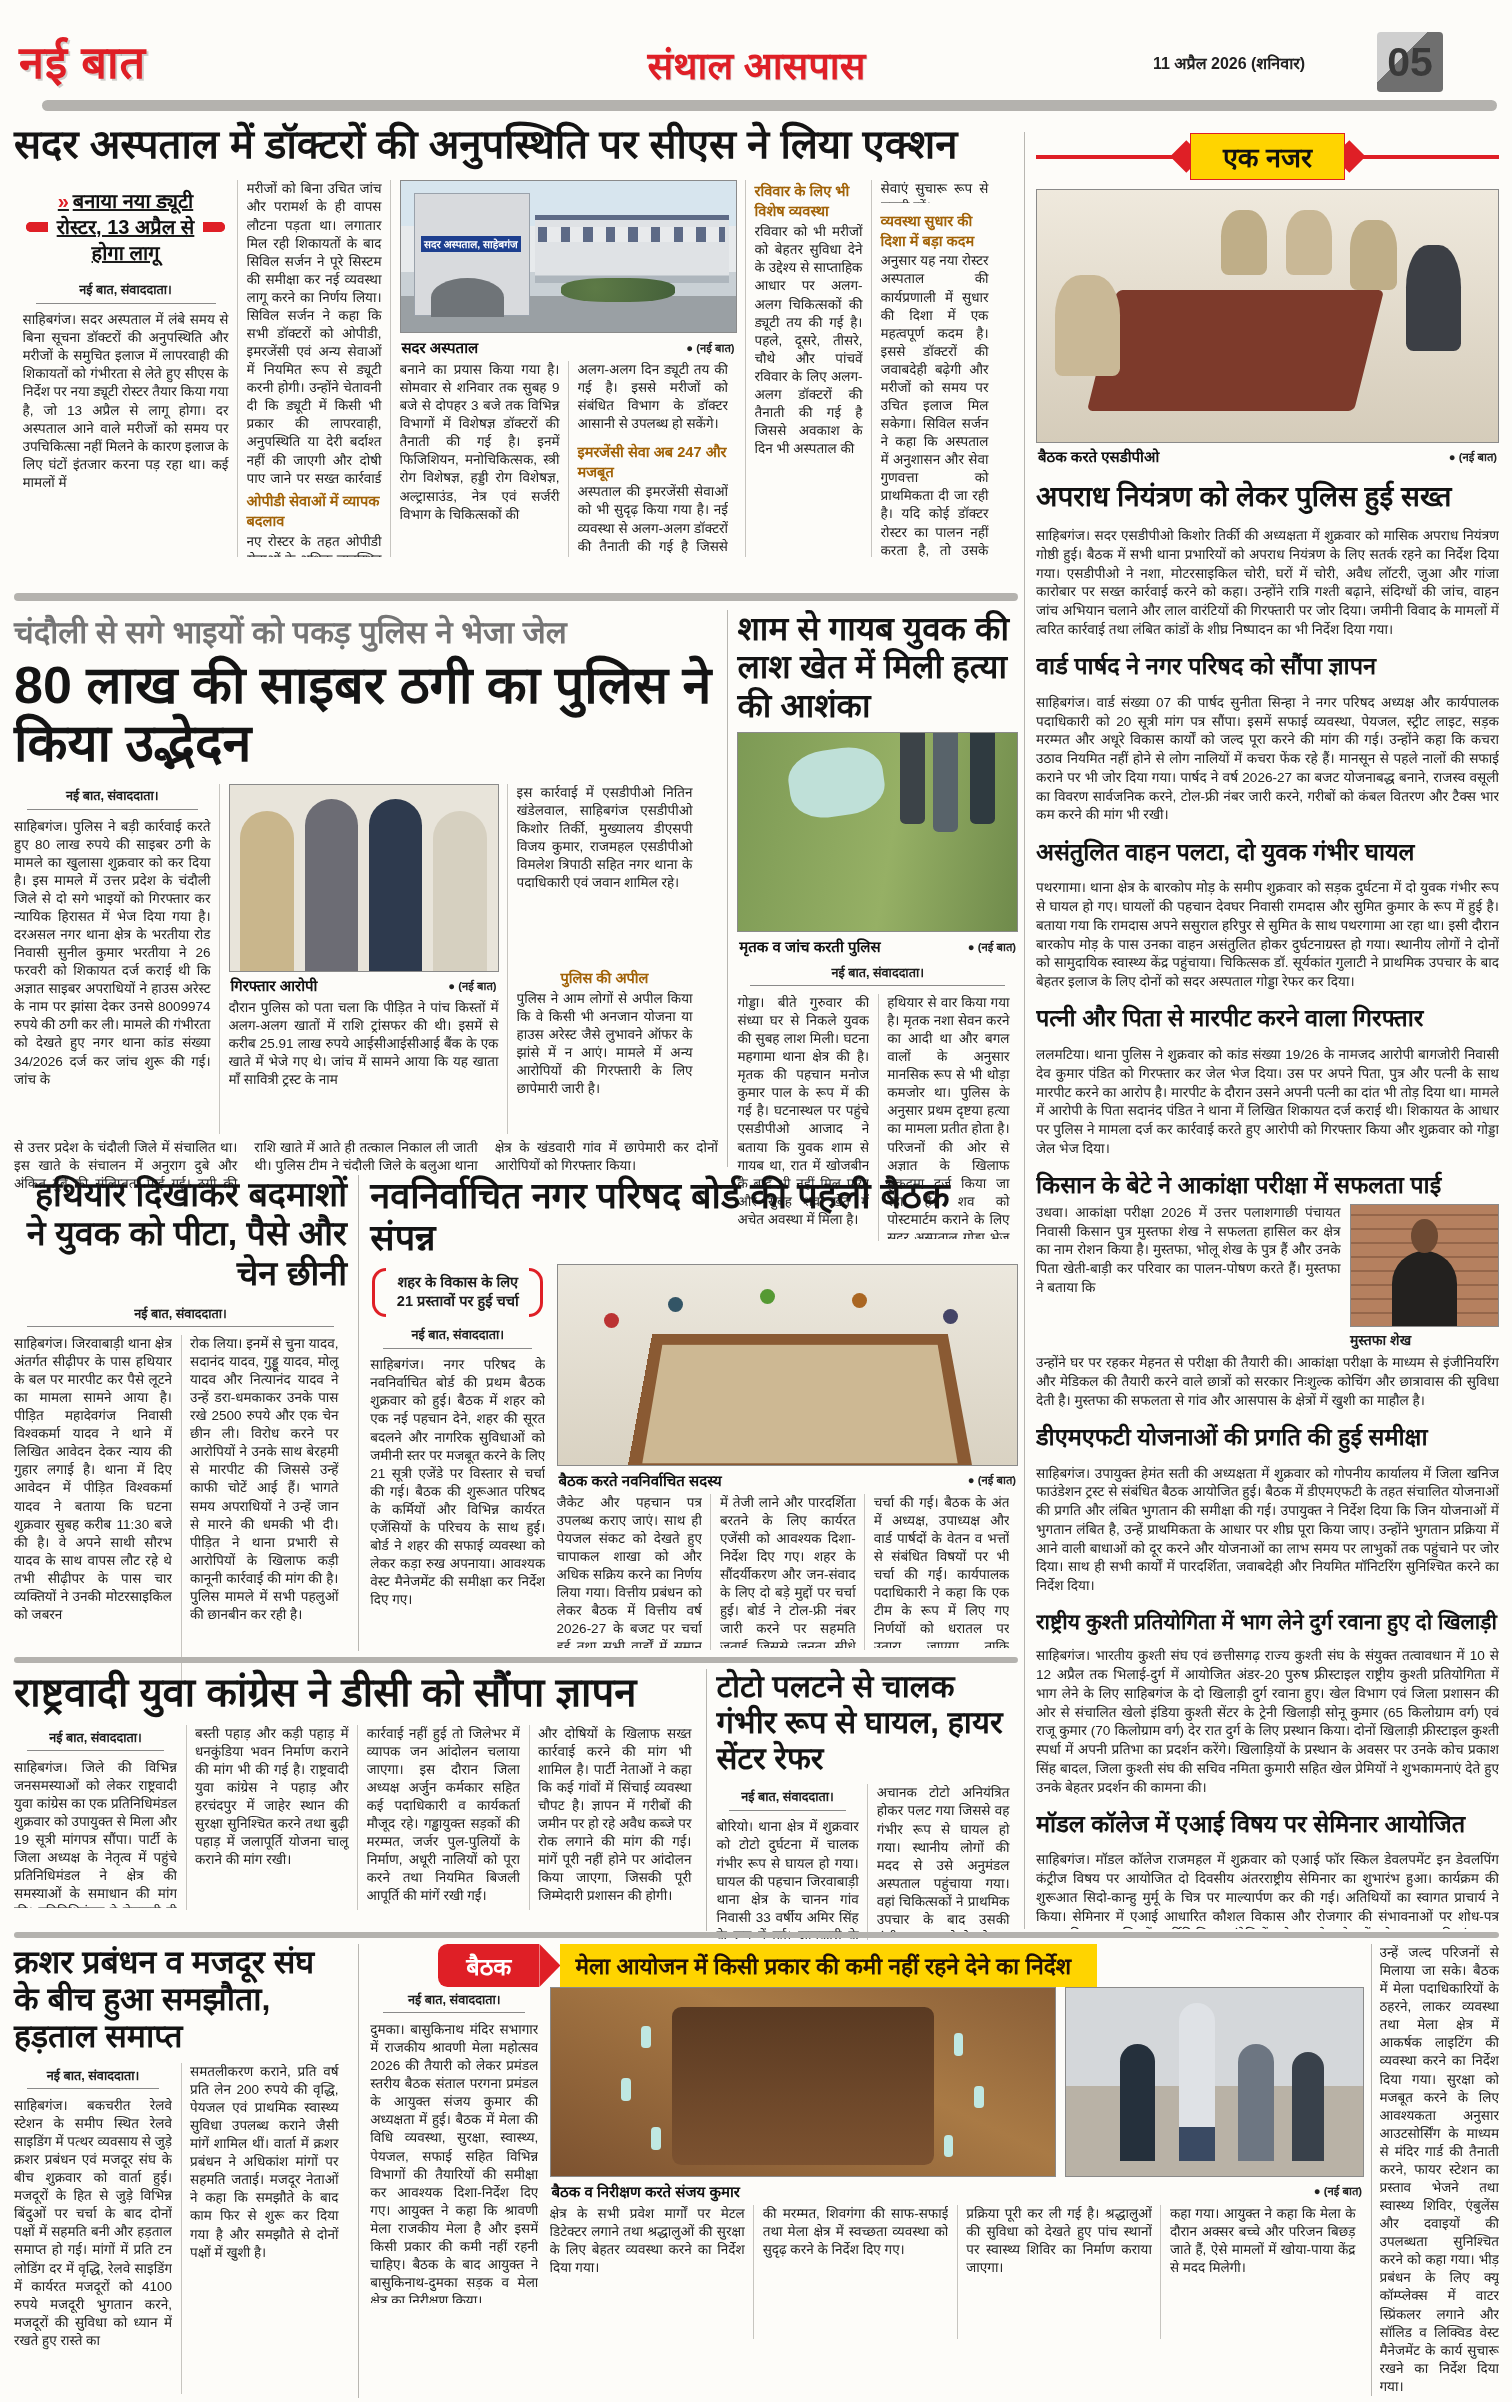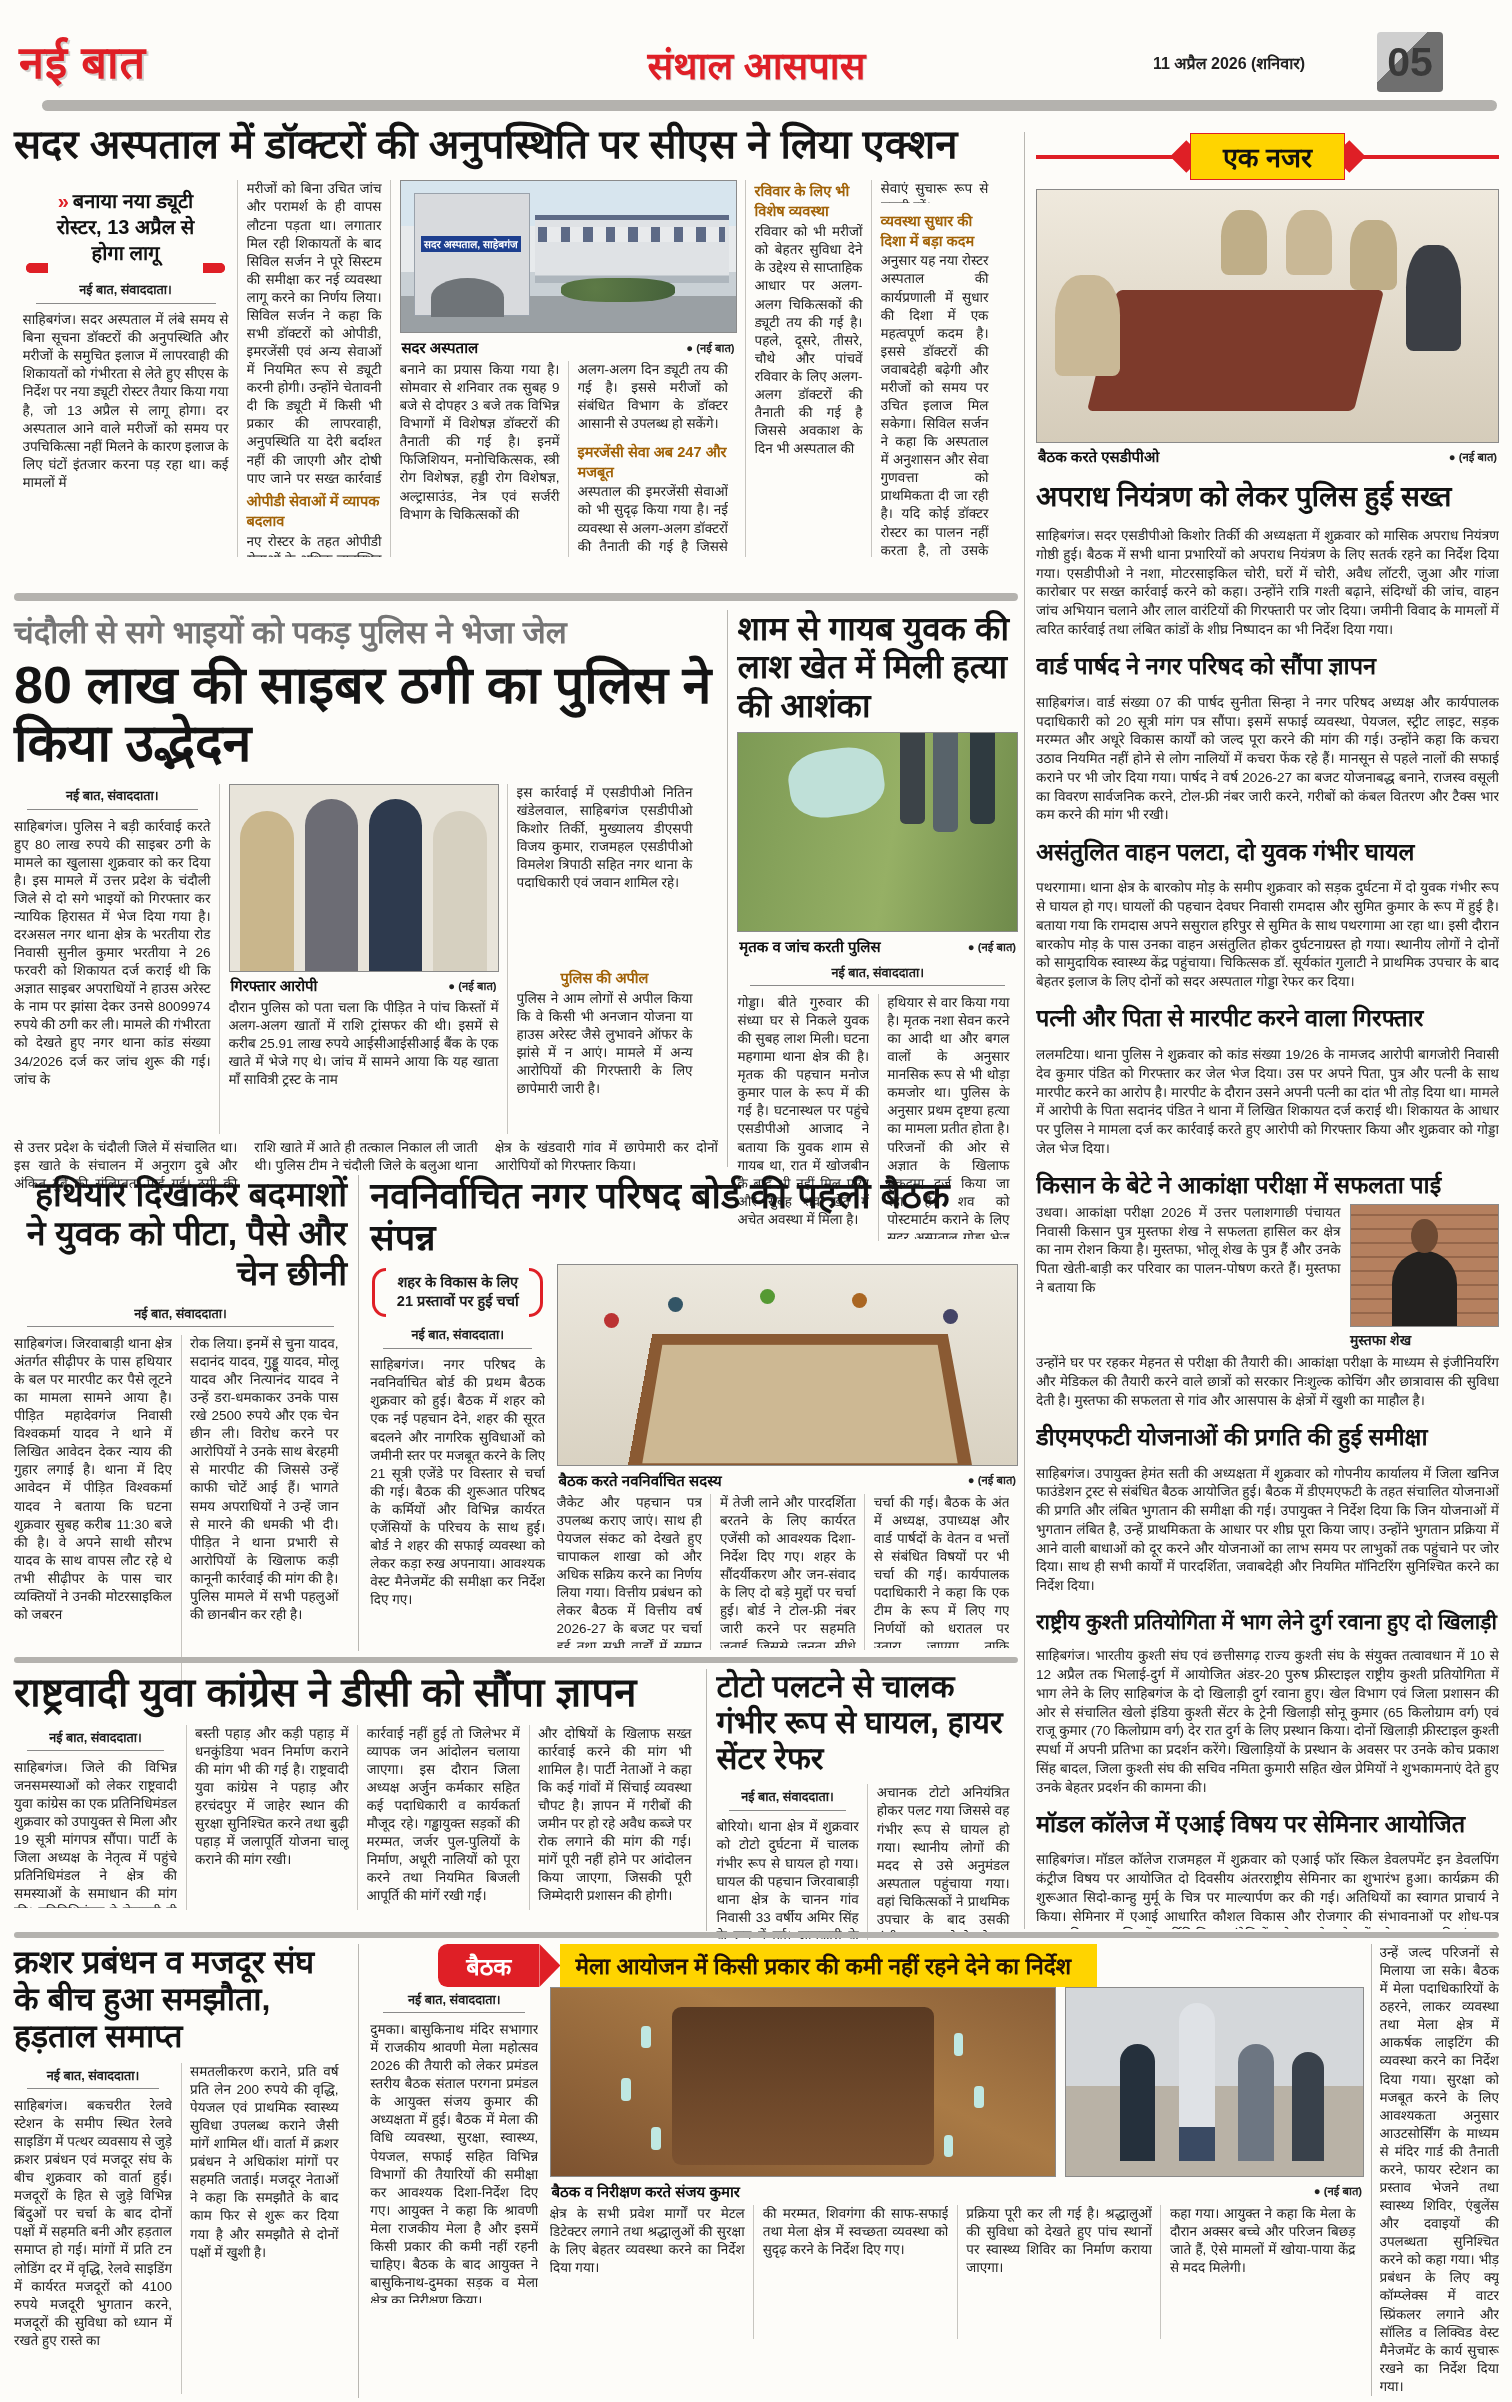--- a/index.html
+++ b/index.html
@@ -18,21 +18,21 @@
   .byline{font-weight:700;font-size:12.7px;text-align:center;padding:2.8px 0 4.7px;border-bottom:0.9px solid #8a8a8a;margin:0 13px 7.5px;}
   .subhead{font-weight:800;font-size:14.6px;margin:6.6px 0 2.8px;color:#a16207;}
   .caption{display:flex;justify-content:space-between;align-items:center;font-weight:700;font-size:15px;padding:3.8px 1.9px;color:#111;}
   .credit{font-size:11.3px;font-weight:700;color:#222;white-space:nowrap;}
   .cols{display:grid;}
   .col{padding:0 8.5px;overflow:hidden;}
   .col + .col{border-left:0.9px solid #c7c5c0;}
   .photo{position:relative;border:0.9px solid #8a8a8a;overflow:hidden;background:#ddd;}
   .vline{border-left:0.9px solid #b9b7b2;}
   
-  .quotebox{display:flex;align-items:flex-end;gap:5.6px;margin:0 3.8px 3.8px;}
+  .quotebox{display:flex;align-items:center;gap:5.6px;margin:0 3.8px 3.8px;text-decoration:underline;}
   .brk{width:17px;border:5.6px solid #df1f26;}
   .brk.l{border-right:none;border-radius:24.5px 0 0 24.5px;}
   .brk.r{border-left:none;border-radius:0 24.5px 24.5px 0;}
   .quote-text{flex:1;text-align:center;font-weight:800;font-size:20px;line-height:1.3;padding:7.5px 0;color:#111;}
   .quote-arrow{color:#df1f26;font-weight:800;margin-right:3.8px;}
   
   .nazar{position:relative;height:49px;display:flex;align-items:center;justify-content:center;}
   .nazar .line{position:absolute;left:0;right:0;top:50%;height:4.7px;margin-top:-1.9px;background:#df1f26;}
   .nz-diamond{width:22.6px;height:22.6px;background:#df1f26;transform:rotate(45deg);position:relative;z-index:1;}
   .nz-box{background:#ffd400;border:1.9px solid #df1f26;padding:3.8px 32px;font-size:27px;font-weight:800;color:#111;position:relative;z-index:2;margin:0 -7.5px;}

